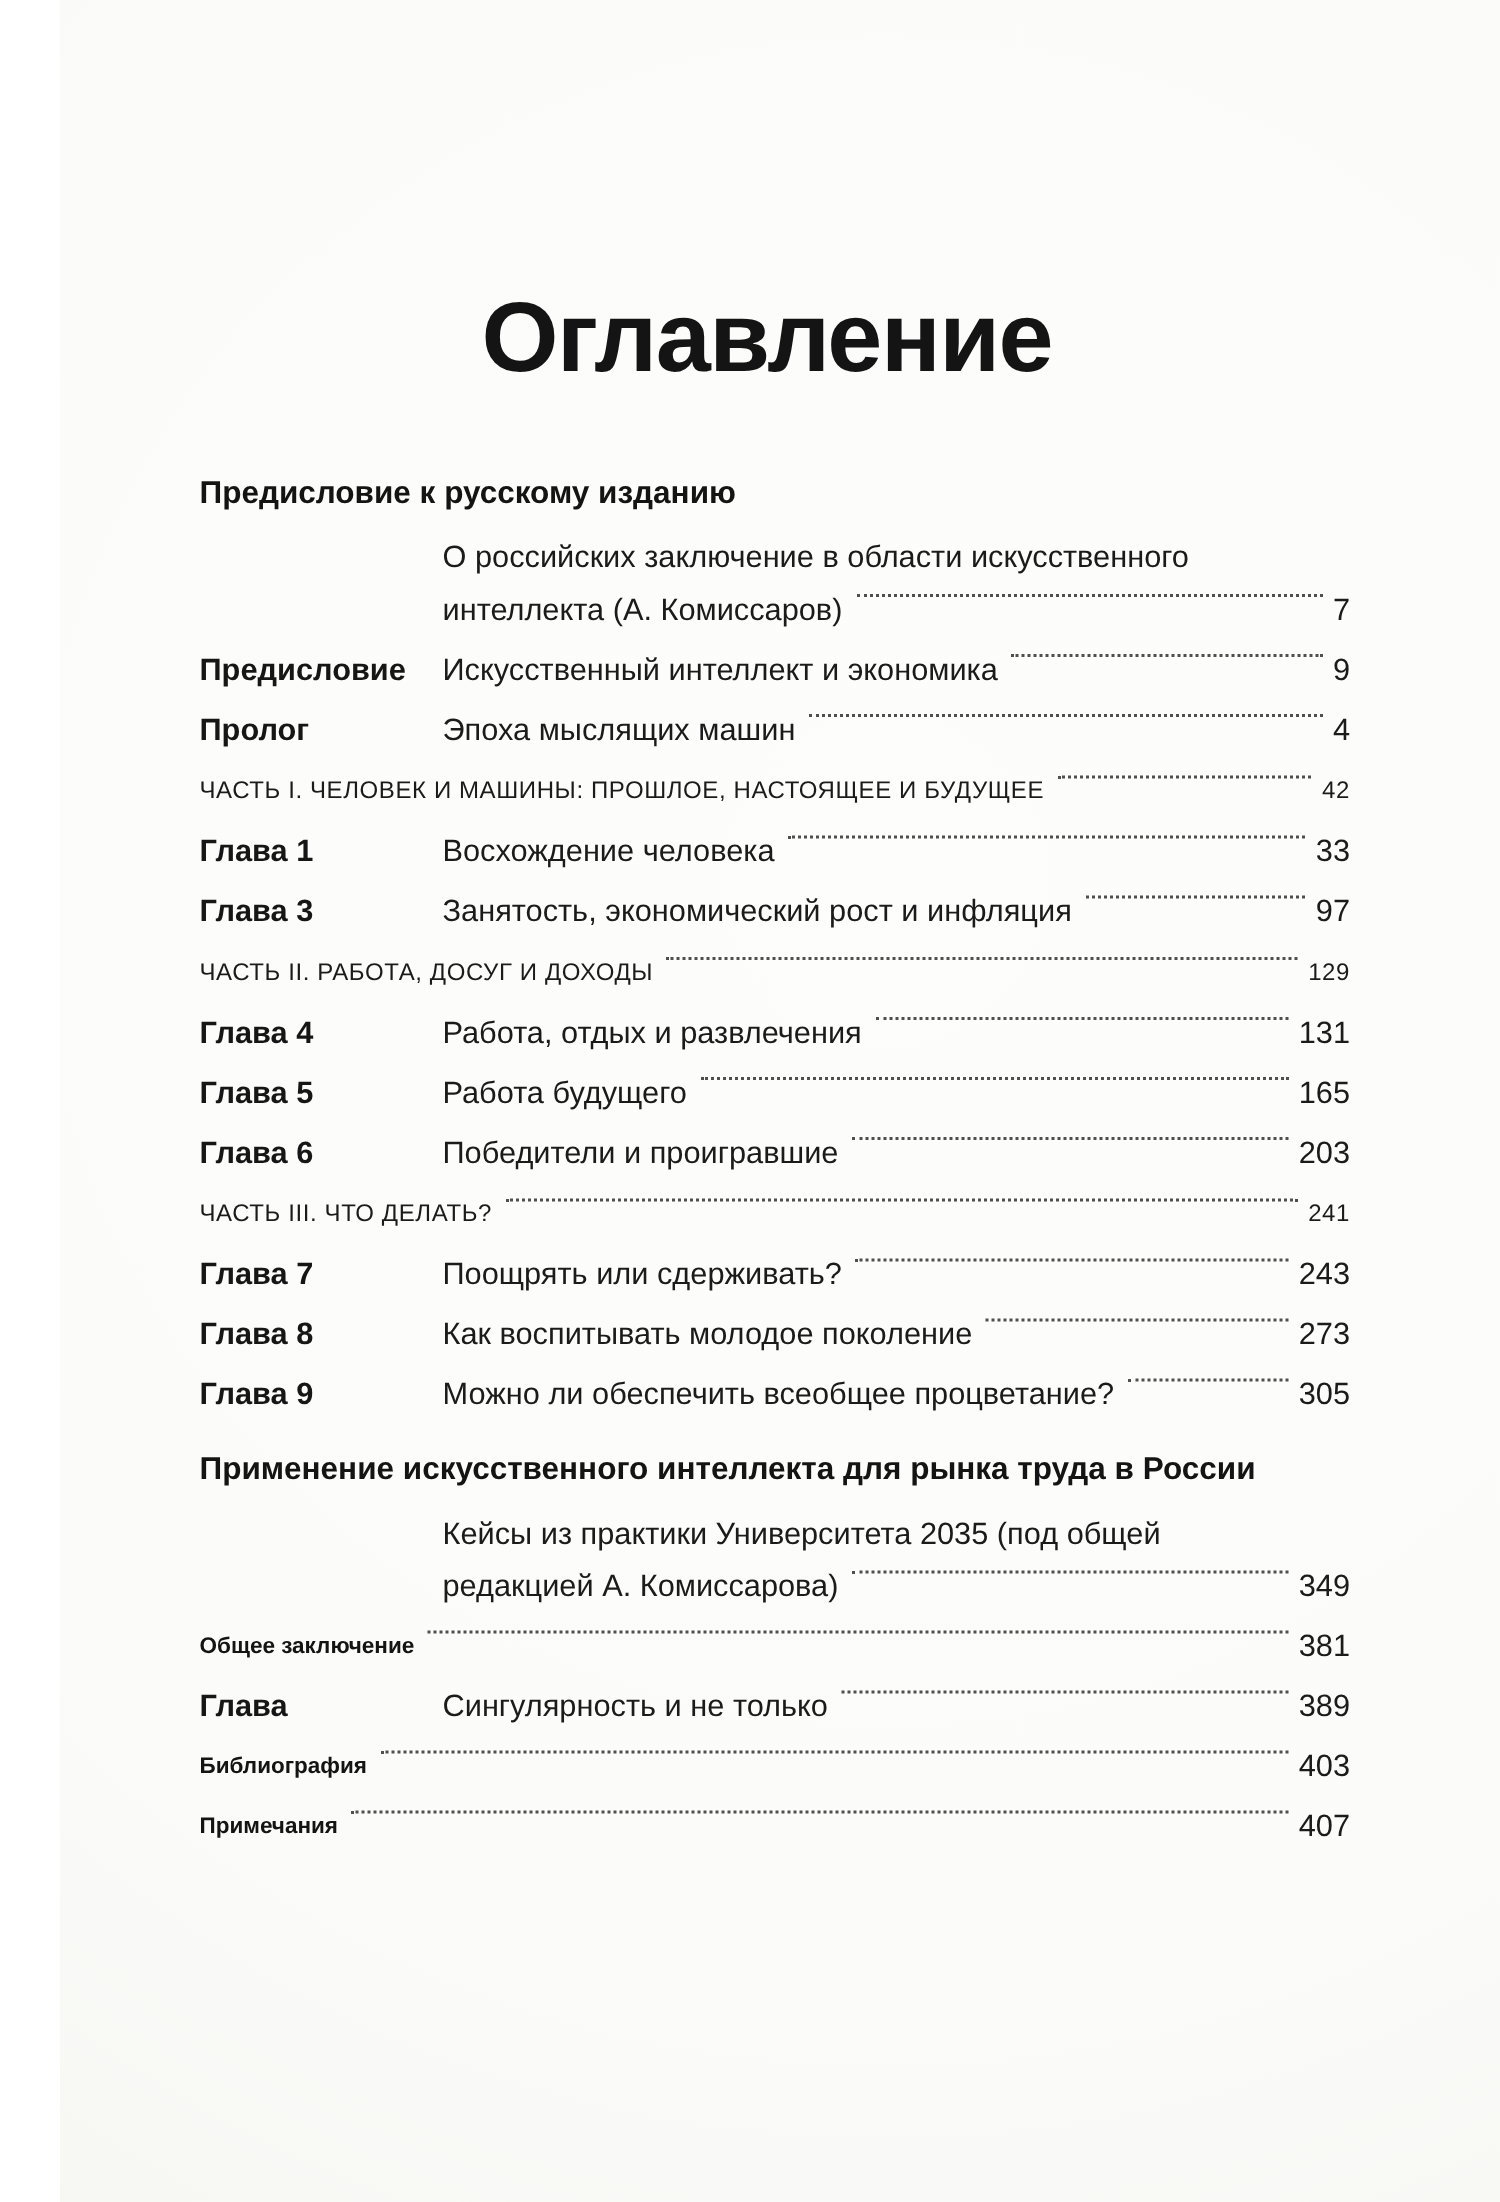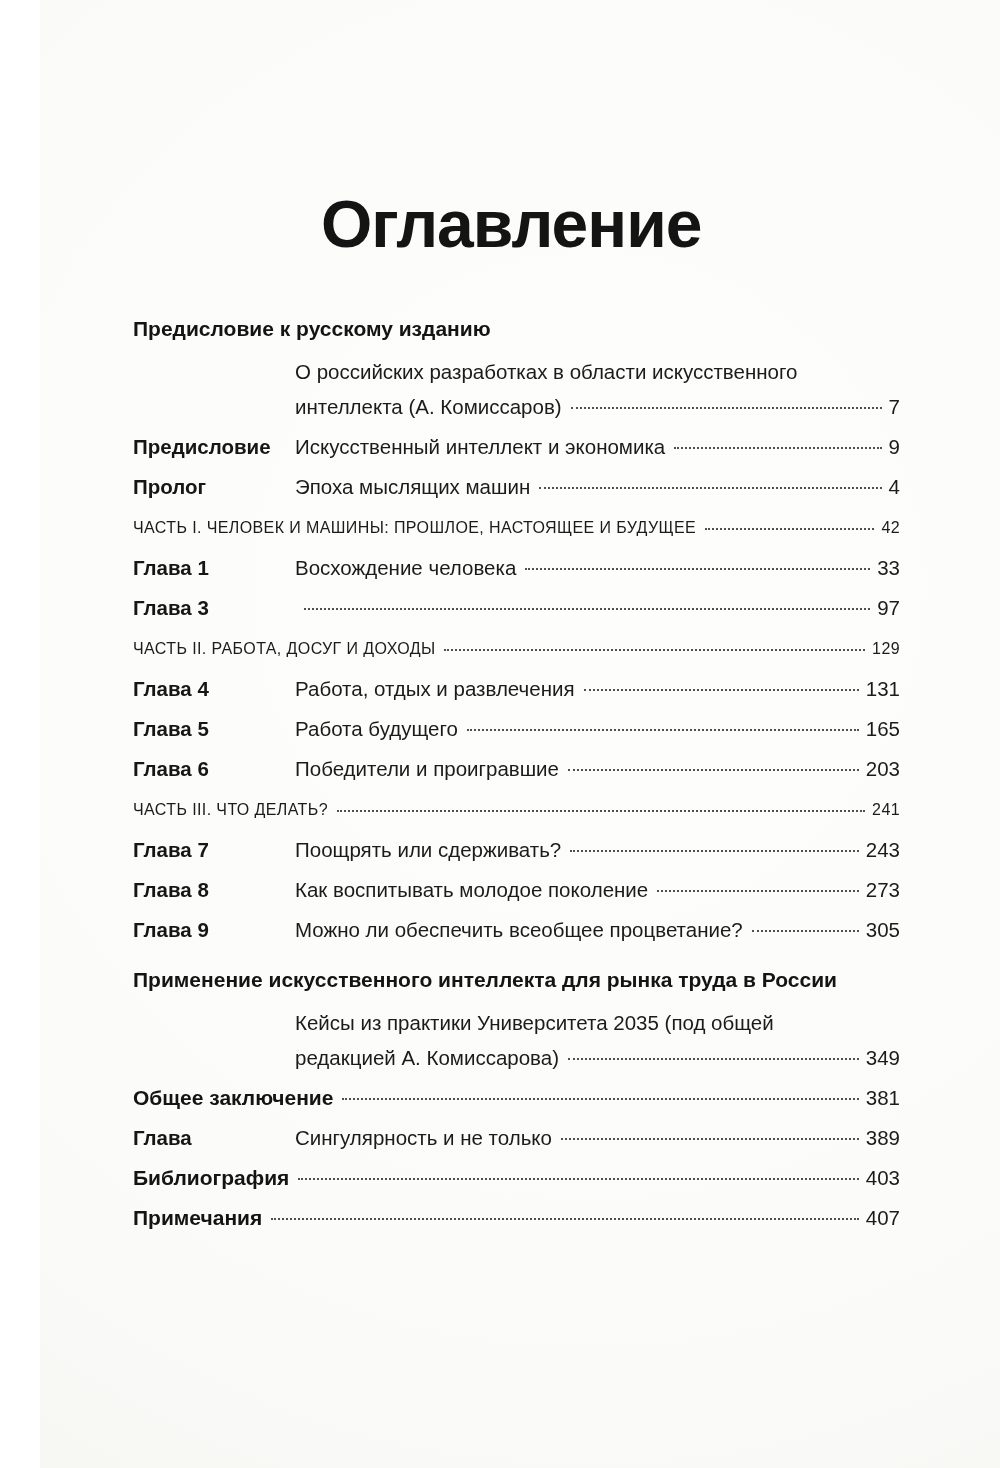--- a/index.html
+++ b/index.html
@@ -21,21 +21,21 @@
   h1.title {
     margin:0 0 54px 188px;
     padding-top:186px;
     font-size:66px;
     font-weight:700;
     letter-spacing:-1px;
     color:#141414;
   }
   .row {
     display:flex;
-    align-items:center;
+    align-items:flex-start;
     font-size:20.5px;
     line-height:26px;
     margin-bottom:14px;
   }
   .row .label {
     flex:none;
     width:162px;
     font-weight:700;
     color:#161616;
   }
@@ -55,37 +55,37 @@
     color:#141414;
   }
   .part {
     margin-top:15px;
     font-size:16px;
     letter-spacing:0.4px;
   }
   .part .part-title { flex:none; max-width:700px; }
   .indent { padding-left:162px; }
   .wrap-l1 { margin-bottom:9px; }
-  .bold-lead { flex:none; font-weight:700; font-size:21px; color:#141414; }
+  .bold-lead { flex:none; font-weight:700; font-size:15px; color:#141414; }
   .mt-big { margin-top:24px; }
 </style>
 </head>
 <body>
 
 <div class="page">
   <div class="content">
 
     <h1 class="title">Оглавление</h1>
 
     <div class="row heading">
       <span>Предисловие к русскому изданию</span>
     </div>
 
     <div class="row indent wrap-l1">
-      <span class="title">О российских разработках в области искусственного</span>
+      <span class="title">О российских заключение в области искусственного</span>
     </div>
     <div class="row indent">
       <span class="title">интеллекта (А. Комиссаров)</span>
       <span class="dots"></span>
       <span class="pg">7</span>
     </div>
 
     <div class="row">
       <span class="label">Предисловие</span>
       <span class="title">Искусственный интеллект и экономика</span>
@@ -109,20 +109,21 @@
     <div class="row">
       <span class="label">Глава 1</span>
       <span class="title">Восхождение человека</span>
       <span class="dots"></span>
       <span class="pg">33</span>
     </div>
 
 
     <div class="row">
       <span class="label">Глава 3</span>
+      <span class="title">Занятость, экономический рост и инфляция</span>
       <span class="dots"></span>
       <span class="pg">97</span>
     </div>
 
     <div class="row part">
       <span class="part-title">ЧАСТЬ II. РАБОТА, ДОСУГ И ДОХОДЫ</span>
       <span class="dots"></span>
       <span class="pg">129</span>
     </div>
 

